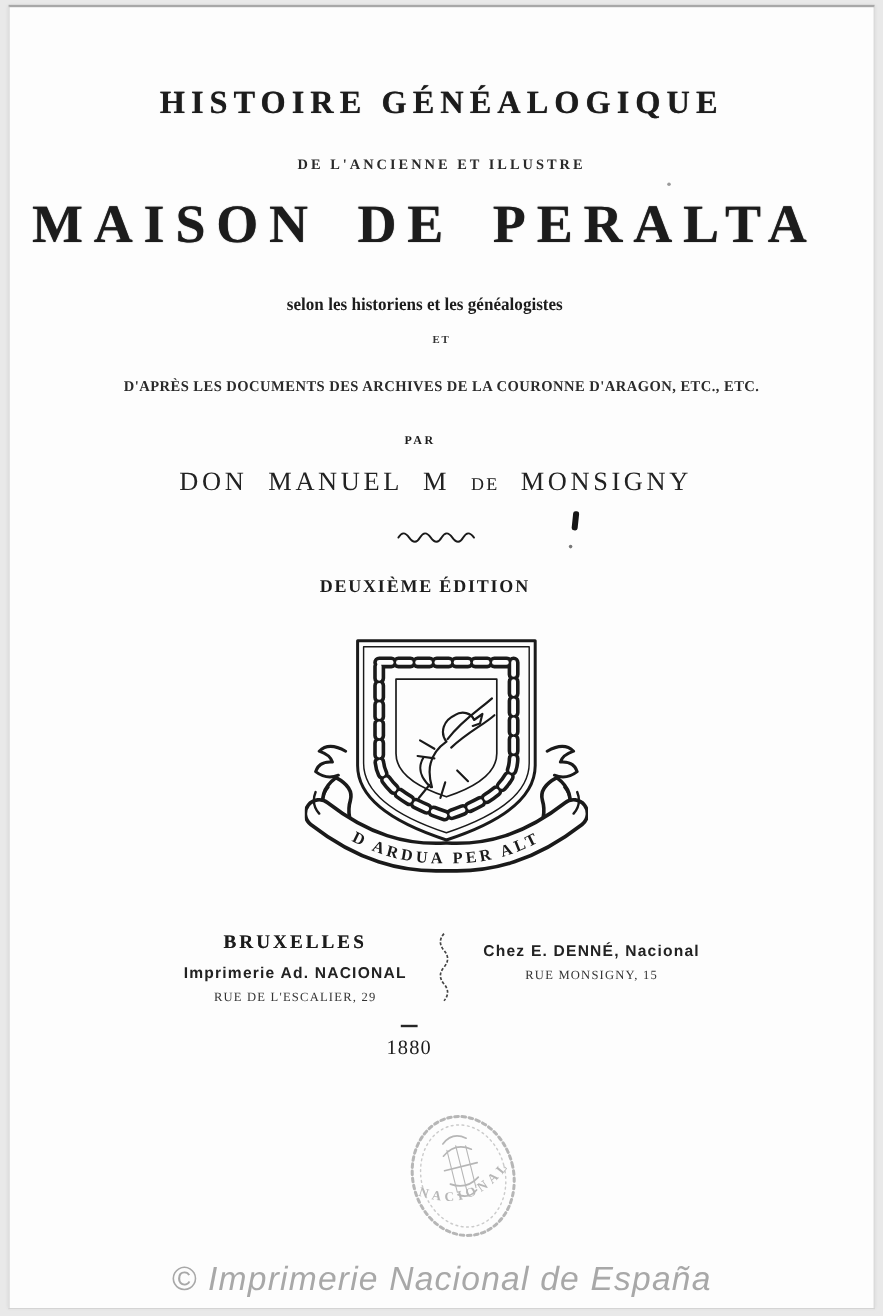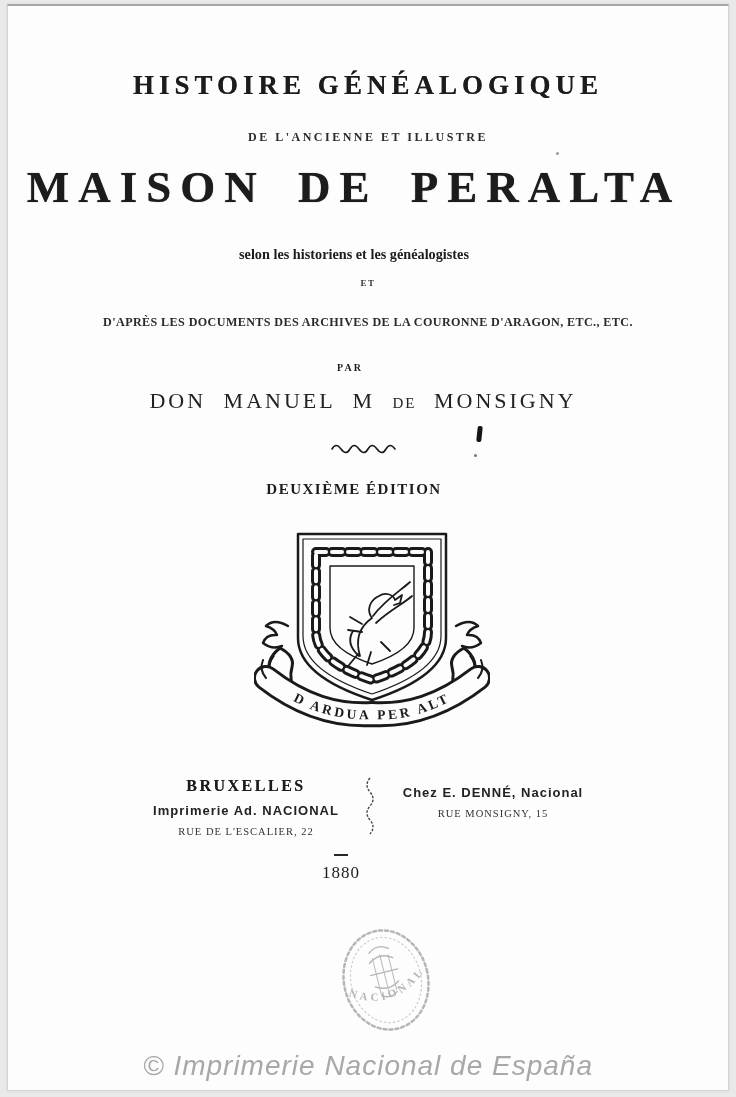--- a/index.html
+++ b/index.html
@@ -125,21 +125,21 @@
       </g>
     </g>
     <text font-size="13.5" letter-spacing="3" fill="#1a1a1a" font-weight="bold" font-family="&quot;Liberation Serif&quot;,&quot;DejaVu Serif&quot;,serif">
       <textPath href="#bannerTextPath" startOffset="50%" text-anchor="middle">D ARDUA PER ALT</textPath>
     </text>
   </svg>
 
   <div class="pub-col pub-left">
     <div class="pub-city">BRUXELLES</div>
     <div class="pub-name">Imprimerie Ad. NACIONAL</div>
-    <div class="pub-addr">RUE DE L'ESCALIER, 22</div>
+    <div class="pub-addr">RUE DE L'ESCALIER, 29</div>
   </div>
 
   <div class="divider">
     <svg width="12" height="60" viewBox="0 0 12 60">
       <path d="M7,2 q-6,7 0,14 t0,14 t0,14 t0,14" fill="none" stroke="#444" stroke-width="1.4" stroke-dasharray="2.5 1.5"></path>
     </svg>
   </div>
 
   <div class="pub-col pub-right">
     <div class="pub-name">Chez E. DENNÉ, Nacional</div>

